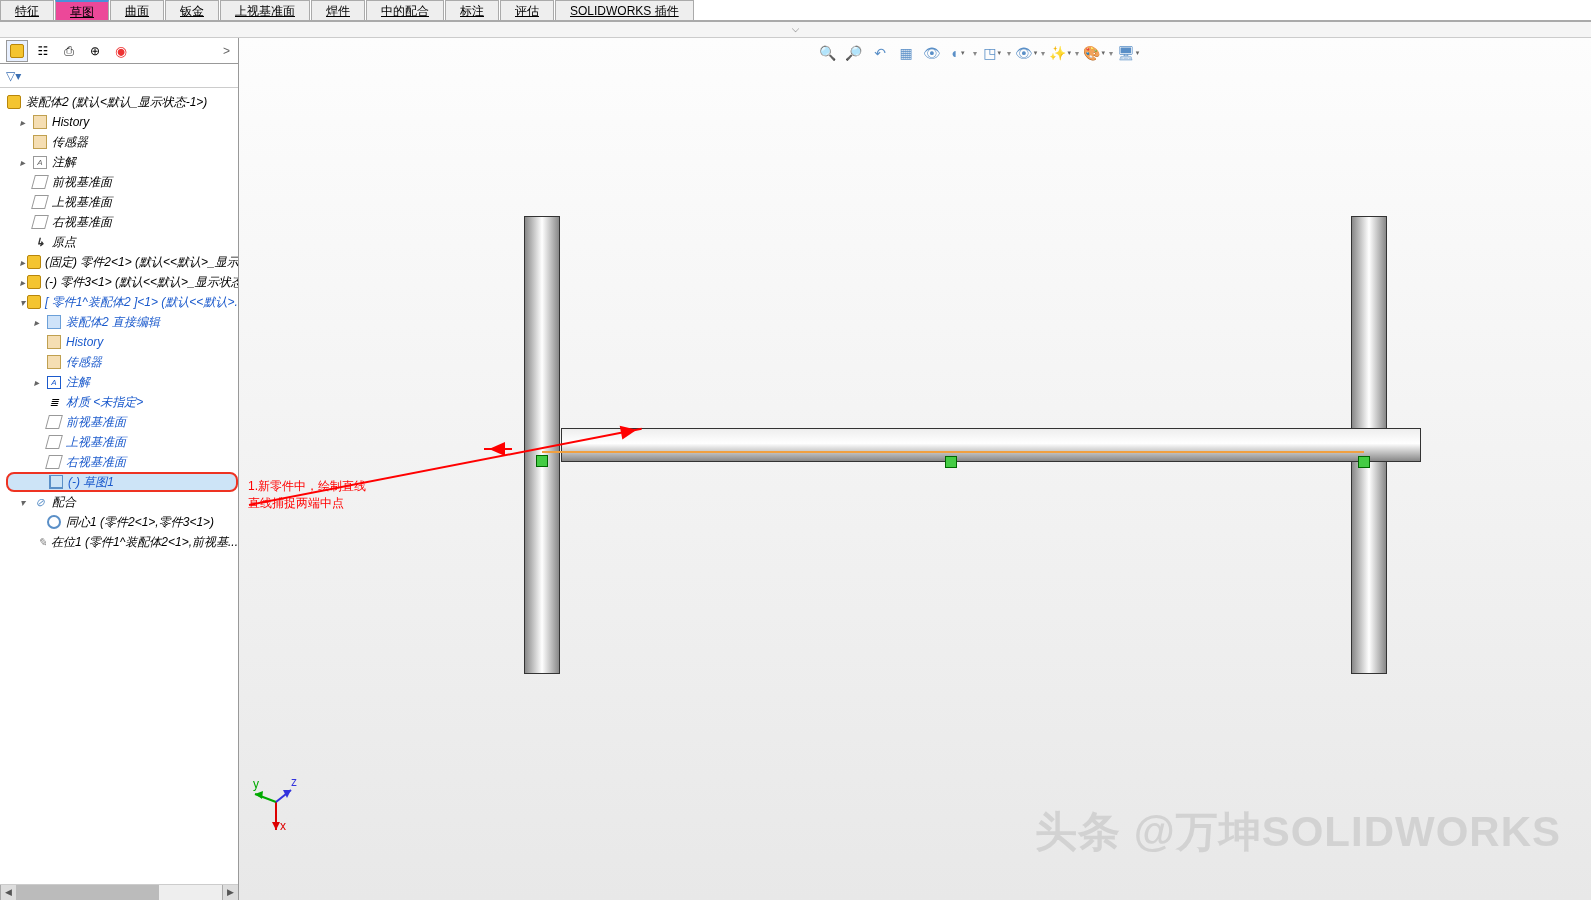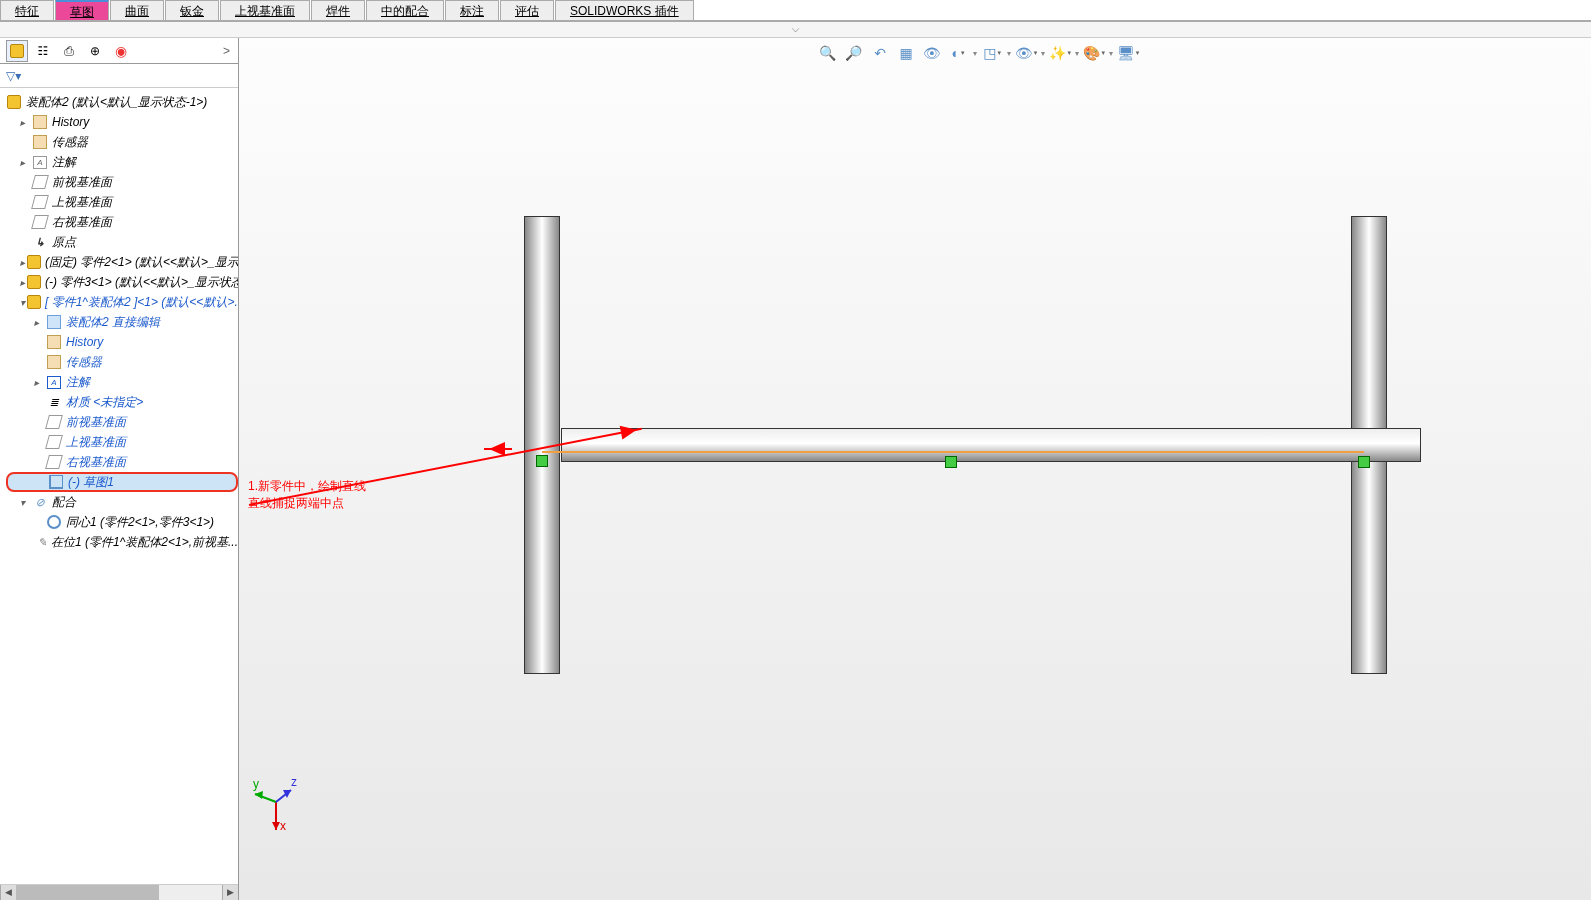--- a/index.html
+++ b/index.html
@@ -308,19 +308,20 @@
         <text x="29" y="58" fill="#d00" font-size="10">x</text>
         <line x1="25" y1="30" x2="4" y2="22" stroke="#0a0" stroke-width="2"></line>
         <polygon points="4,22 12,19 11,27" fill="#0a0"></polygon>
         <text x="2" y="16" fill="#0a0" font-size="10">y</text>
         <line x1="25" y1="30" x2="40" y2="18" stroke="#33d" stroke-width="2"></line>
         <polygon points="40,18 32,18 36,26" fill="#33d"></polygon>
         <text x="40" y="14" fill="#33d" font-size="10">z</text>
       </svg>
     </div>
 
+    <div class="watermark">头条 @万坤SOLIDWORKS</div>
   </div>
 </div>
 
 <div class="annot">
   <div>1.新零件中，绘制直线</div>
   <div>直线捕捉两端中点</div>
 </div>
 
 </body></html>

